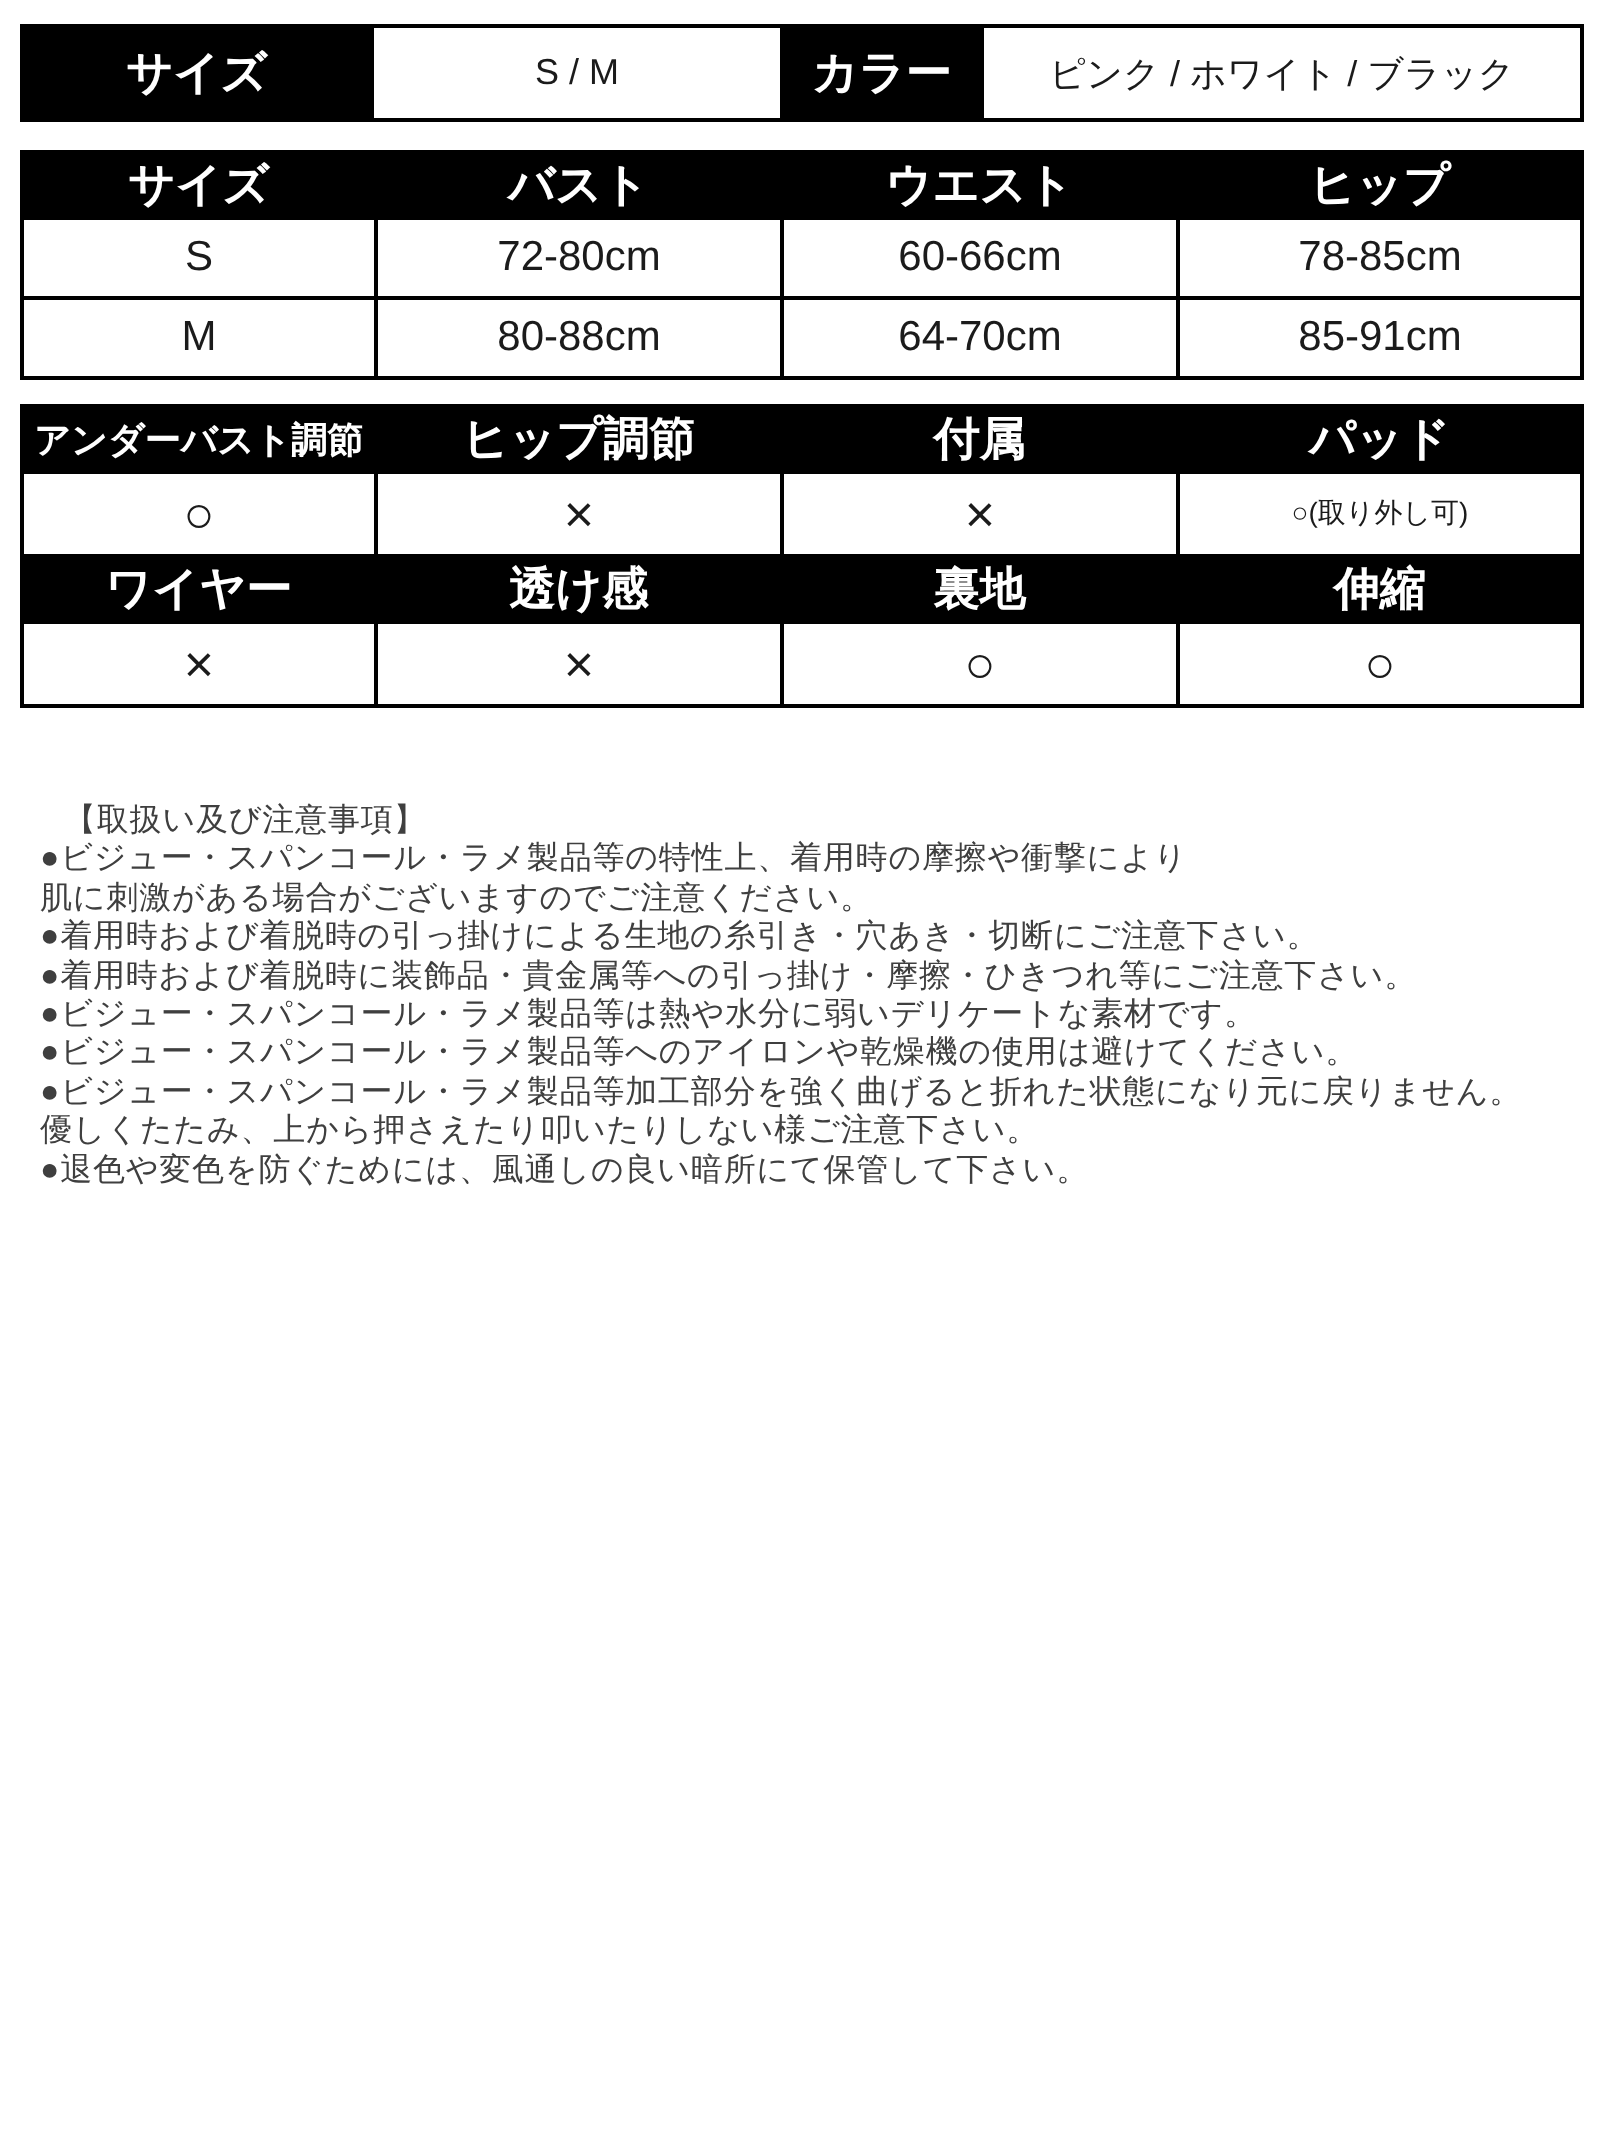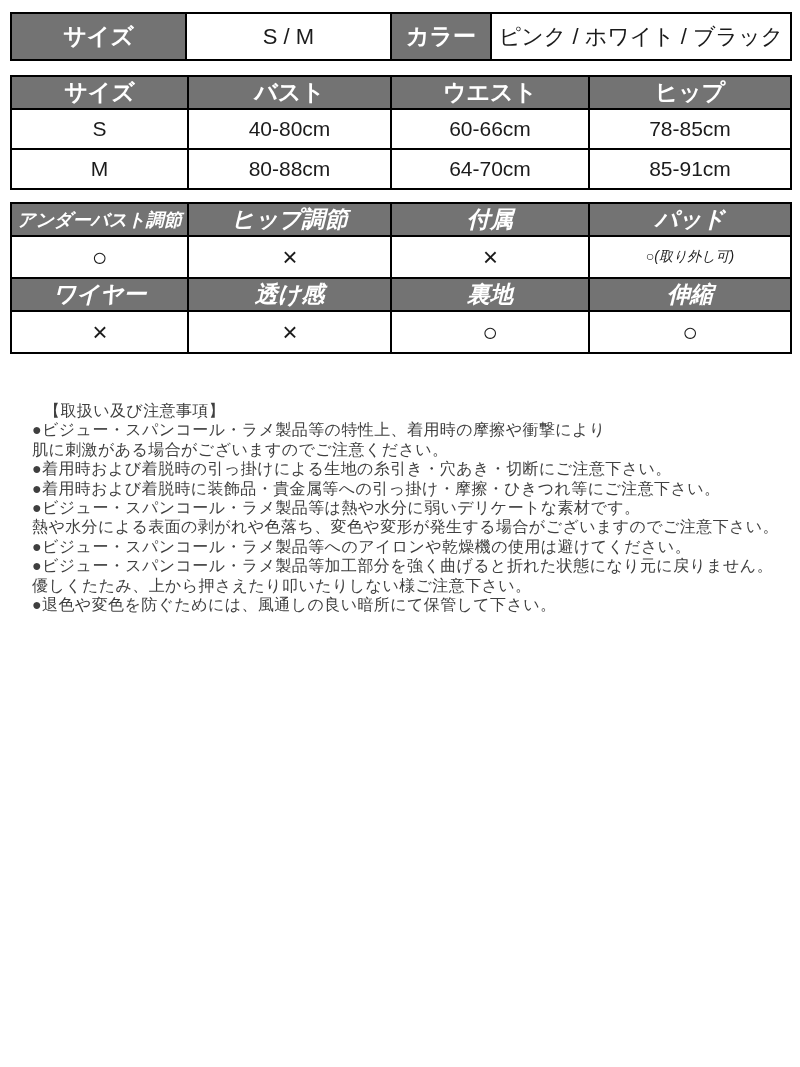--- a/index.html
+++ b/index.html
@@ -25,49 +25,49 @@
   }
   th, td {
     border: 2px solid #000000;
     text-align: center;
     vertical-align: middle;
     padding: 0;
     overflow: hidden;
     white-space: nowrap;
   }
   th {
-    background: #737373;
+    background: #000000;
     color: #ffffff;
     font-weight: bold;
   }
   td {
     color: #1b1b1b;
     background: #ffffff;
   }
 
   
   .t1 { margin-top: 12px; }
   .t1 th { height: 45px; font-size: 23px; }
-  .t1 td { height: 45px; font-size: 22px; }
+  .t1 td { height: 45px; font-size: 18px; }
 
   
   .t2 { margin-top: 14px; }
   .t2 th { height: 31px; font-size: 23px; }
   .t2 td { height: 38px; font-size: 21px; }
 
   
-  .t3 { margin-top: 12px; font-style: italic; }
+  .t3 { margin-top: 12px; }
   .t3 th { height: 28px; font-size: 23px; }
   .t3 th.narrow { font-size: 18px; }
   .t3 td { height: 40px; font-size: 26px; }
   .t3 td.small { font-size: 14px; margin-top: 24px; }
 
   
   .notes {
-    margin: 47px 10px 0 32px;
+    margin: 47px 10px 0 20px;
     color: #3f3f3f;
     font-size: 16px;
     line-height: 19.4px;
     letter-spacing: 0.4px;
   }
   .notes .note-title { padding-left: 12px; }
 </style>
 </head>
 <body>
 
@@ -99,21 +99,21 @@
     </colgroup>
     <tbody>
         <tr>
       <th>サイズ</th>
       <th>バスト</th>
       <th>ウエスト</th>
       <th>ヒップ</th>
     </tr>
     <tr>
       <td>S</td>
-      <td>40-80cm</td>
+      <td>72-80cm</td>
       <td>60-66cm</td>
       <td>78-85cm</td>
     </tr>
     <tr>
       <td>M</td>
       <td>80-88cm</td>
       <td>64-70cm</td>
       <td>85-91cm</td>
     </tr>
   </tbody>
@@ -154,20 +154,19 @@
   </tbody>
     </table>
 
   <div class="notes">
     <div class="note-title">【取扱い及び注意事項】</div>
     <div class="note-line">●ビジュー・スパンコール・ラメ製品等の特性上、着用時の摩擦や衝撃により</div>
     <div class="note-line">肌に刺激がある場合がございますのでご注意ください。</div>
     <div class="note-line">●着用時および着脱時の引っ掛けによる生地の糸引き・穴あき・切断にご注意下さい。</div>
     <div class="note-line">●着用時および着脱時に装飾品・貴金属等への引っ掛け・摩擦・ひきつれ等にご注意下さい。</div>
     <div class="note-line">●ビジュー・スパンコール・ラメ製品等は熱や水分に弱いデリケートな素材です。</div>
-    <div class="note-line">熱や水分による表面の剥がれや色落ち、変色や変形が発生する場合がございますのでご注意下さい。</div>
     <div class="note-line">●ビジュー・スパンコール・ラメ製品等へのアイロンや乾燥機の使用は避けてください。</div>
     <div class="note-line">●ビジュー・スパンコール・ラメ製品等加工部分を強く曲げると折れた状態になり元に戻りません。</div>
     <div class="note-line">優しくたたみ、上から押さえたり叩いたりしない様ご注意下さい。</div>
     <div class="note-line">●退色や変色を防ぐためには、風通しの良い暗所にて保管して下さい。</div>
   </div>
 
 </div>
 
 </body></html>

